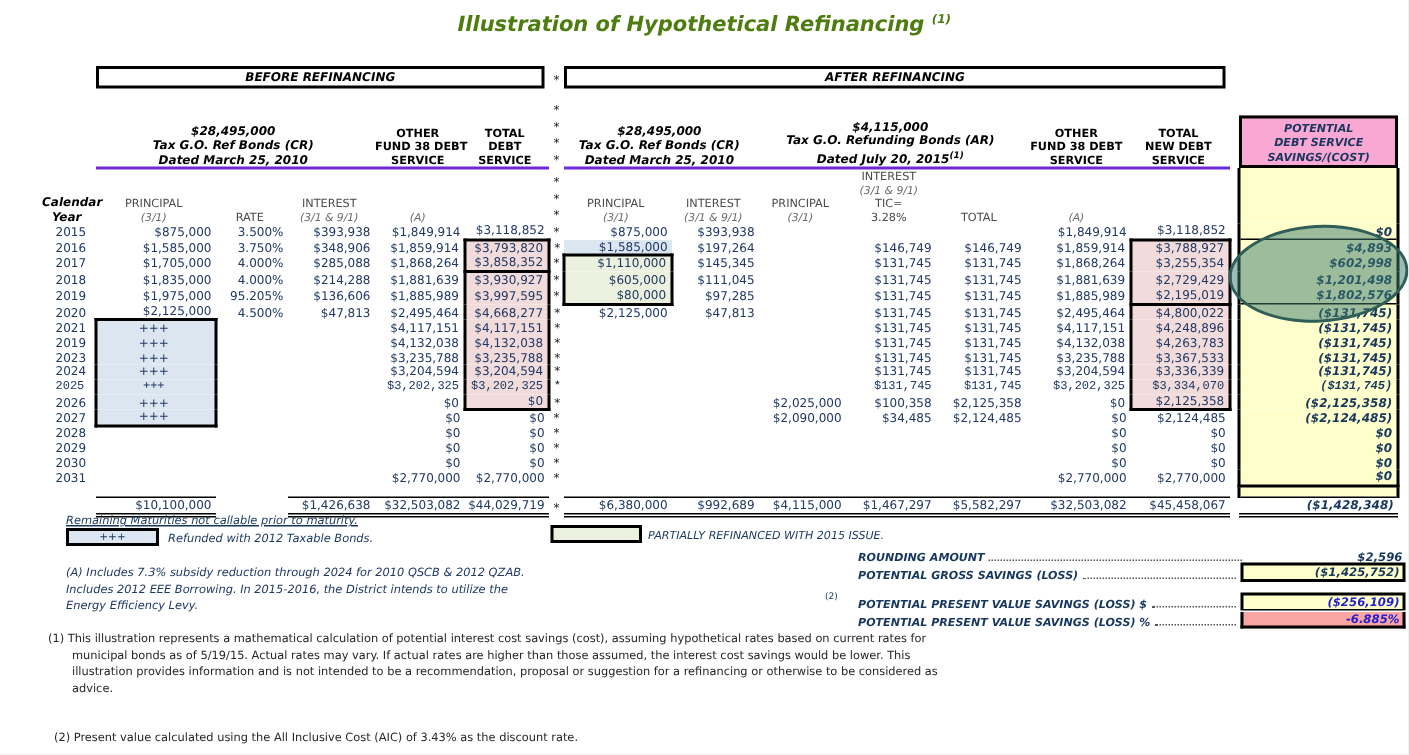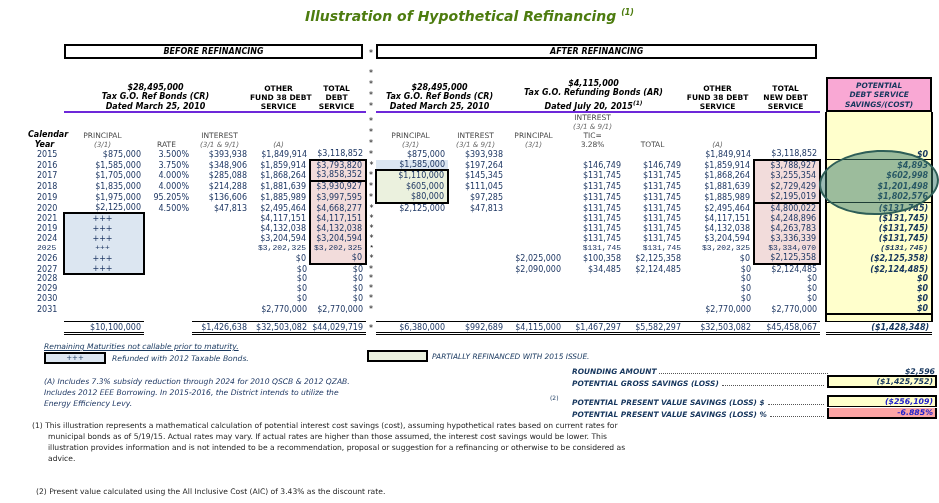--- a/index.html
+++ b/index.html
@@ -353,20 +353,38 @@
           <td class="num"></td>
           <td class="num"></td>
           <td class="num">$131,745</td>
           <td class="num">$131,745</td>
           <td class="num">$4,132,038</td>
           <td class="num hl-pink">$4,263,783</td>
           <td></td>
           <td class="num sav">($131,745)</td>
         </tr>
         <tr style="height: 9.7px;">
+          <td class="year">2023</td>
+          <td class="num hl-blue">+++</td>
+          <td class="num"></td>
+          <td class="num"></td>
+          <td class="num">$3,235,788</td>
+          <td class="num hl-pink">$3,235,788</td>
+          <td class="sep">*</td>
+          <td class="num"></td>
+          <td class="num"></td>
+          <td class="num"></td>
+          <td class="num">$131,745</td>
+          <td class="num">$131,745</td>
+          <td class="num">$3,235,788</td>
+          <td class="num hl-pink">$3,367,533</td>
+          <td></td>
+          <td class="num sav">($131,745)</td>
+        </tr>
+        <tr style="height: 9.7px;">
           <td class="year">2024</td>
           <td class="num hl-blue">+++</td>
           <td class="num"></td>
           <td class="num"></td>
           <td class="num">$3,204,594</td>
           <td class="num hl-pink">$3,204,594</td>
           <td class="sep">*</td>
           <td class="num"></td>
           <td class="num"></td>
           <td class="num"></td>

